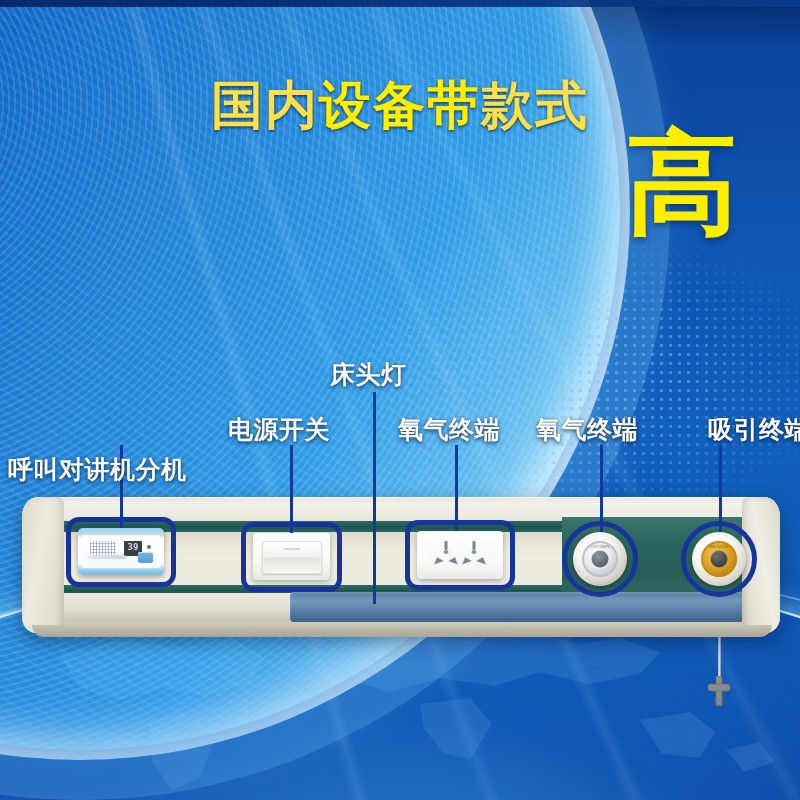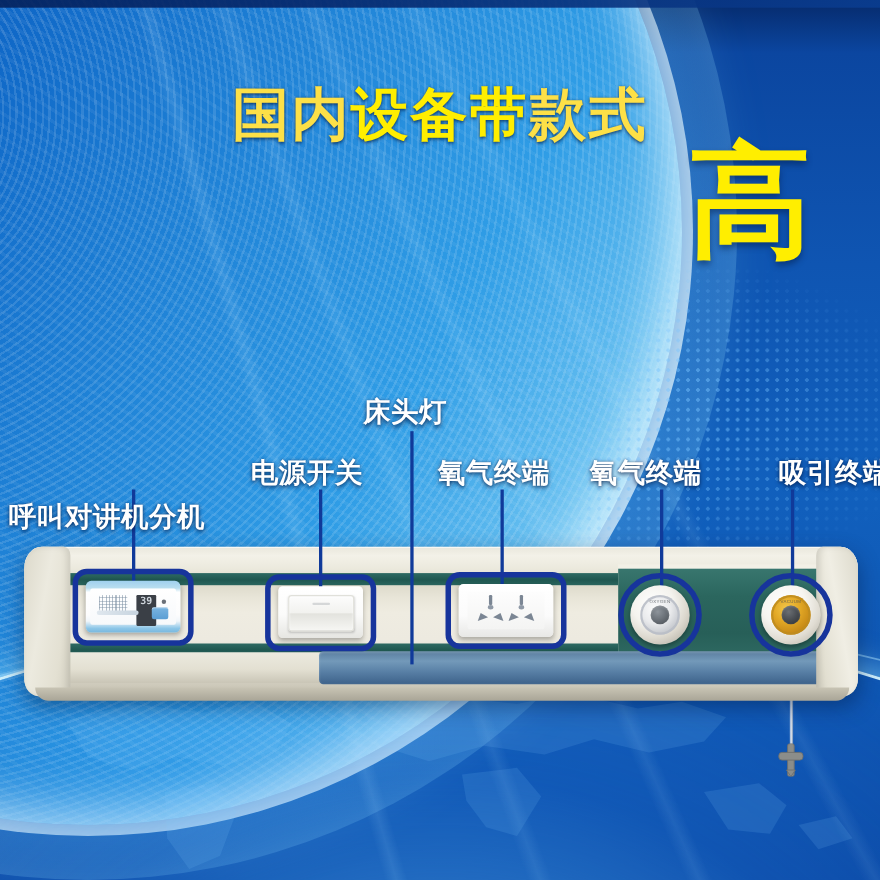--- a/index.html
+++ b/index.html
@@ -305,21 +305,21 @@
     left: 8px; top: 6px;
     width: 26px; height: 15px;
     background-image:
       repeating-linear-gradient(90deg, rgba(120,140,160,0.55) 0 1px, rgba(255,255,255,0) 1px 3px),
       repeating-linear-gradient(0deg, rgba(120,140,160,0.45) 0 1px, rgba(255,255,255,0) 1px 3px);
     border-radius: 3px;
   }
   .ic-display {
     position: absolute;
     left: 42px; top: 6px;
-    width: 18px; height: 28px;
+    width: 18px; height: 15px;
     background: #3a3f46;
     border-radius: 1px;
     color: #cfd6dd;
     font-size: 9px;
     font-weight: bold;
     line-height: 12px;
     text-align: center;
     font-family: "DejaVu Sans Mono", monospace;
   }
   .ic-led {

